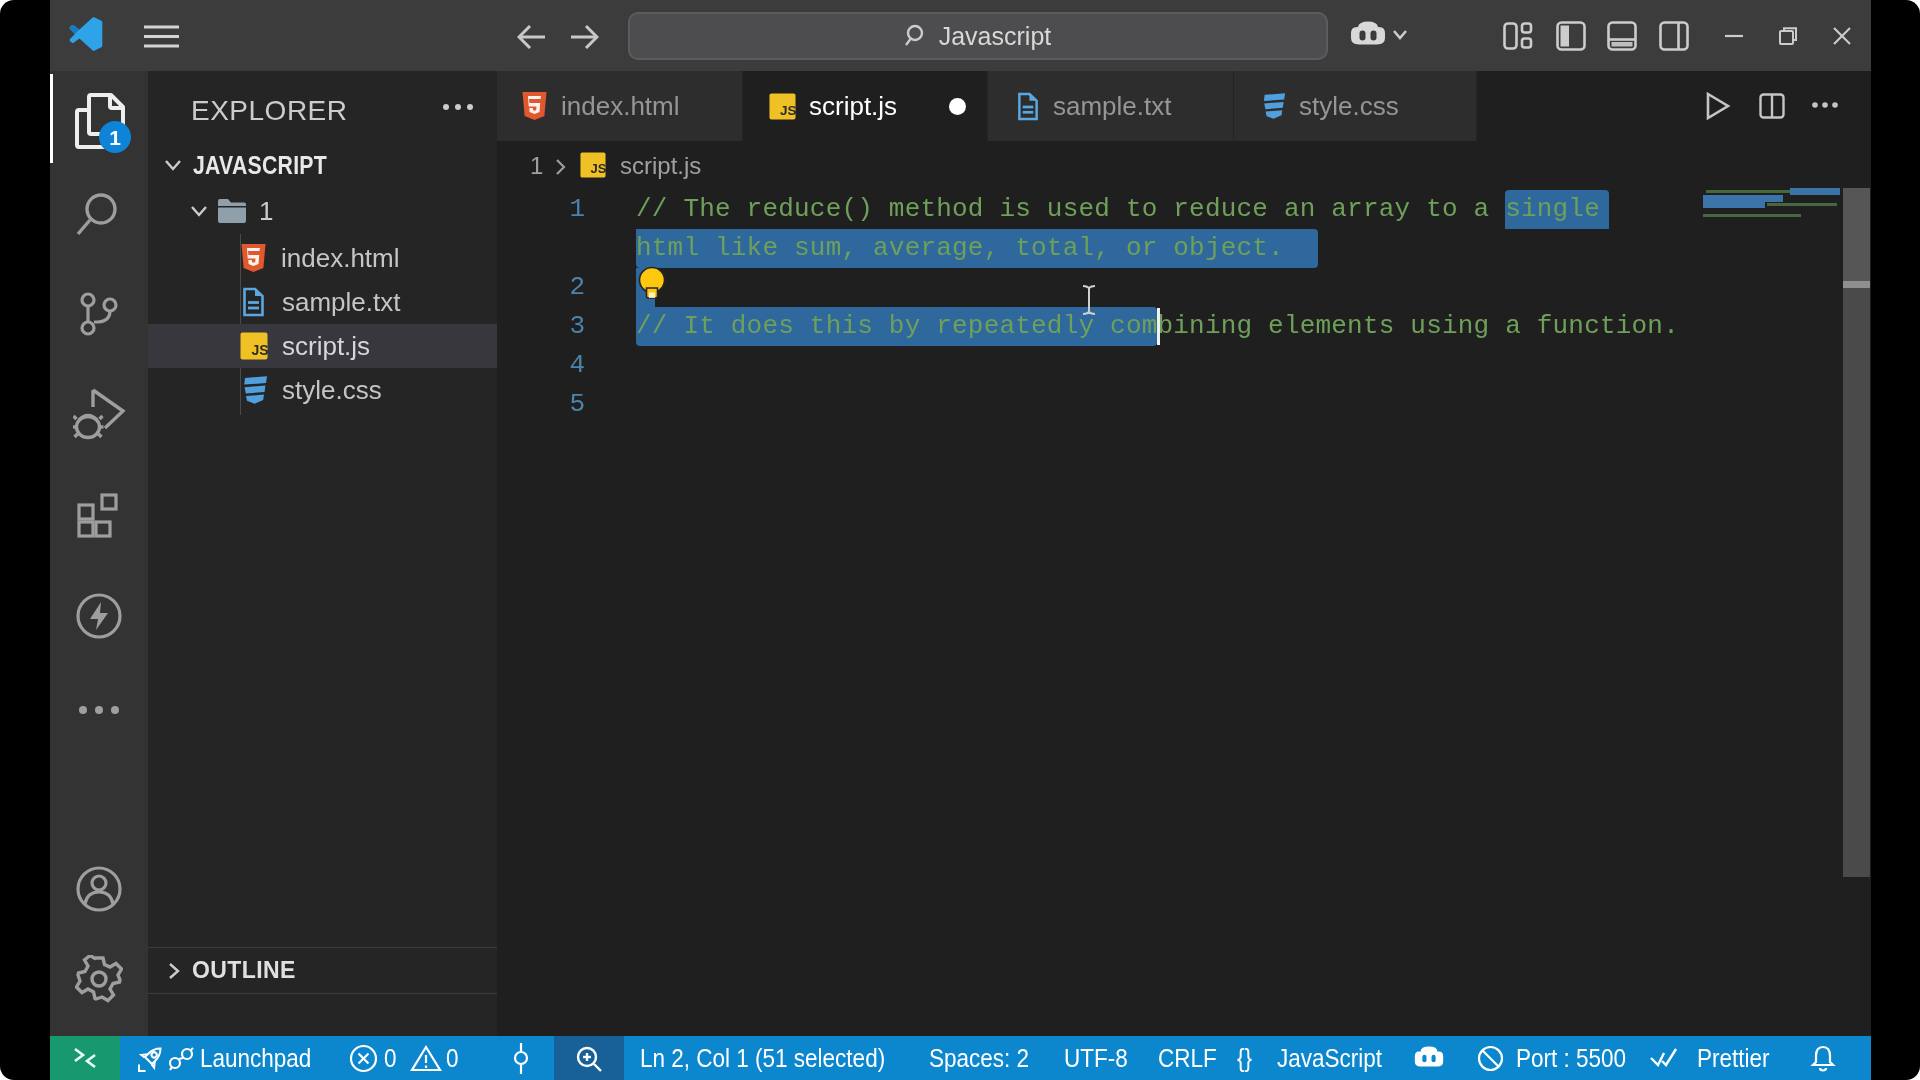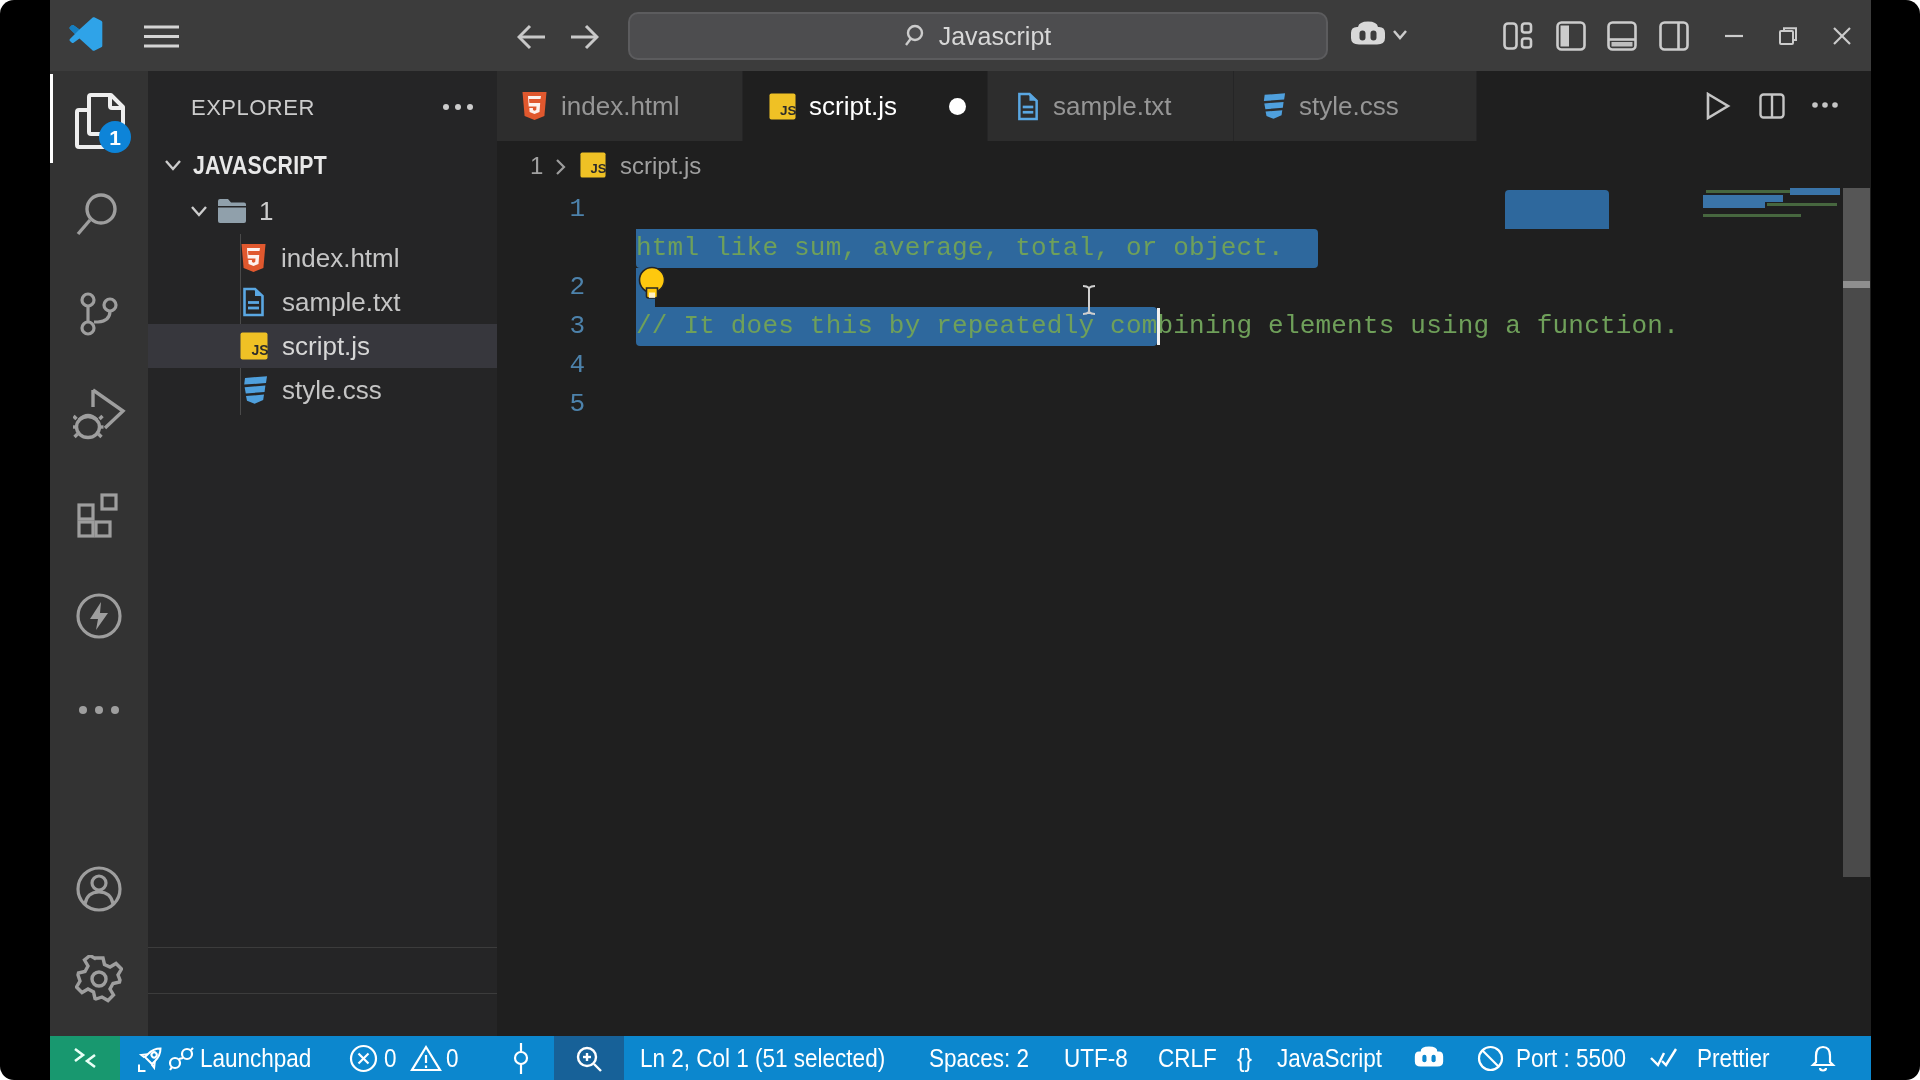--- a/index.html
+++ b/index.html
@@ -199,21 +199,21 @@
           </svg>
    </div>
    <div class="aicon" style="top:884px">
      <svg width="48" height="48" viewBox="0 0 48 48">
        <path fill="none" stroke="#9e9e9e" stroke-width="3.4" d="M20 4 L28 4 L29.5 10.5 L35 13 L41 9.5 L46.5 15 L43 21 L45 26 L44.5 28 L38 29.5 L35 35 L38.5 41 L33 46.5 L27 43 L21 45 L20 44.5 L18.5 38 L13 35 L7 38.5 L1.5 33 L5 27 L3 21 L3.5 19 L10 17.5 L13 12 L9.5 6 L15 1.5 L21 5 Z" transform="translate(0,-1)"></path>
        <circle cx="24" cy="24" r="7" fill="none" stroke="#9e9e9e" stroke-width="3.4"></circle>
      </svg>
    </div>
   </div>
   <div id="sidebar">
-   <div class="abs" style="left:43px;top:24px;font-size:22px;color:#cccccc;letter-spacing:0.5px">EXPLORER</div>
+   <div class="abs" style="left:43px;top:24px;font-size:28px;color:#cccccc;letter-spacing:0.5px">EXPLORER</div>
    <svg class="abs" style="left:290px;top:30px" width="40" height="12" viewBox="0 0 40 12">
           <g fill="#cccccc">
             <circle cx="8" cy="6" r="3"></circle>
             <circle cx="20" cy="6" r="3"></circle>
             <circle cx="32" cy="6" r="3"></circle>
           </g>
         </svg>
    <div class="srow" style="top:72px">
      <svg style="margin-left:14px" width="22" height="22" viewBox="0 0 22 22">
             <polyline points="4,7 11,15 18,7" stroke="#cccccc" stroke-width="2.4" fill="none"></polyline>
@@ -260,20 +260,26 @@
    </div>
    <div class="srow" style="top:297px">
      <svg style="margin-left:92px" width="28" height="30" viewBox="0 0 28 30">
        <path fill="#4fa0dd" d="M5 3 L27 1.2 L26 8 L4.2 9.6 Z"></path>
        <path fill="#4fa0dd" d="M4.6 12.2 L25.4 10.6 L24.6 17 L5.8 18.4 Z"></path>
        <path fill="#4fa0dd" d="M6 21 L24 19.6 L23.2 25 L14.6 28.8 L7 25.8 Z"></path>
      </svg>
      <span style="font-size:26px;color:#c5c5c5;margin-left:14px">style.css</span>
    </div>
    <div class="abs" style="left:0;top:876px;width:349px;height:1px;background:#3c3c3c"></div>
+   <div class="srow" style="top:877px;height:45px">
+     <svg style="margin-left:16px" width="20" height="20" viewBox="0 0 20 20">
+            <polyline points="6,3 14,10 6,17" stroke="#cccccc" stroke-width="2.4" fill="none"></polyline>
+          </svg>
+     <span style="font-size:23px;font-weight:bold;color:#e0e0e0;margin-left:8px;letter-spacing:0.4px">OUTLINE</span>
+   </div>
    <div class="abs" style="left:0;top:922px;width:349px;height:1px;background:#3c3c3c"></div>
   </div>
   <div id="editor">
    <div id="tabbar">
     <div class="abs" style="left:980px;top:0;width:394px;height:70px;background:#1f1f1f"></div>
     <div class="tab" style="left:0;width:246px">
       <svg style="margin-left:24px" width="27" height="30" viewBox="0 0 27 30">
        <path fill="#e0582e" d="M1.5 1 H25.5 L23.4 25 L13.5 29 L3.6 25 Z"></path>
        <path fill="#fff" d="M19.5 8 H8 L8.4 12 H19.2 L18.5 21 L13.5 23 L8.6 21 L8.3 17 H11.9 L12 19 L13.5 19.7 L15.2 19 L15.5 15.5 H7.7 L7 5 H20 Z" opacity="0.92"></path>
       </svg>
@@ -339,20 +345,21 @@
    <div id="code">
     <div class="sel" style="left:1008px;top:0;width:104px;height:39px;border-radius:4px 4px 0 0"></div>
     <div class="sel" style="left:139px;top:39px;width:682px;height:39px;border-radius:0 4px 4px 4px"></div>
     <div class="sel" style="left:139px;top:78px;width:19px;height:39px"></div>
     <div class="sel" style="left:139px;top:117px;width:521px;height:39px;border-radius:0 4px 4px 4px"></div>
     <div class="ln" style="top:0">1</div>
     <div class="ln" style="top:78px">2</div>
     <div class="ln" style="top:117px">3</div>
     <div class="ln" style="top:156px">4</div>
     <div class="ln" style="top:195px">5</div>
+    <div class="cl" style="top:0">// The reduce() method is used to reduce an array to a single</div>
     <div class="cl" style="top:39px">html like sum, average, total, or object.</div>
     <div class="cl" style="top:117px">// It does this by repeatedly combining elements using a function.</div>
     <svg class="abs" style="left:139px;top:76px" width="34" height="37" viewBox="0 0 34 37">
       <circle cx="16" cy="14" r="12.5" fill="#fec80e" stroke="#252525" stroke-width="1.6"></circle>
       <path d="M10.5 22 L10.5 30 Q10.5 32 12.5 32 L19.5 32 Q21.5 32 21.5 30 L21.5 22 Z" fill="#fec80e" stroke="#252525" stroke-width="1.6"></path>
       <rect x="13" y="26.5" width="6" height="5.5" fill="#fff" opacity="0.75"></rect>
     </svg>
     <div class="abs" style="left:660px;top:118px;width:3px;height:37px;background:#f0f0f0"></div>
     <svg class="abs" style="left:583px;top:94px" width="18" height="32" viewBox="0 0 18 32">
             <g stroke="#cfcfcf" stroke-width="2" fill="none">

